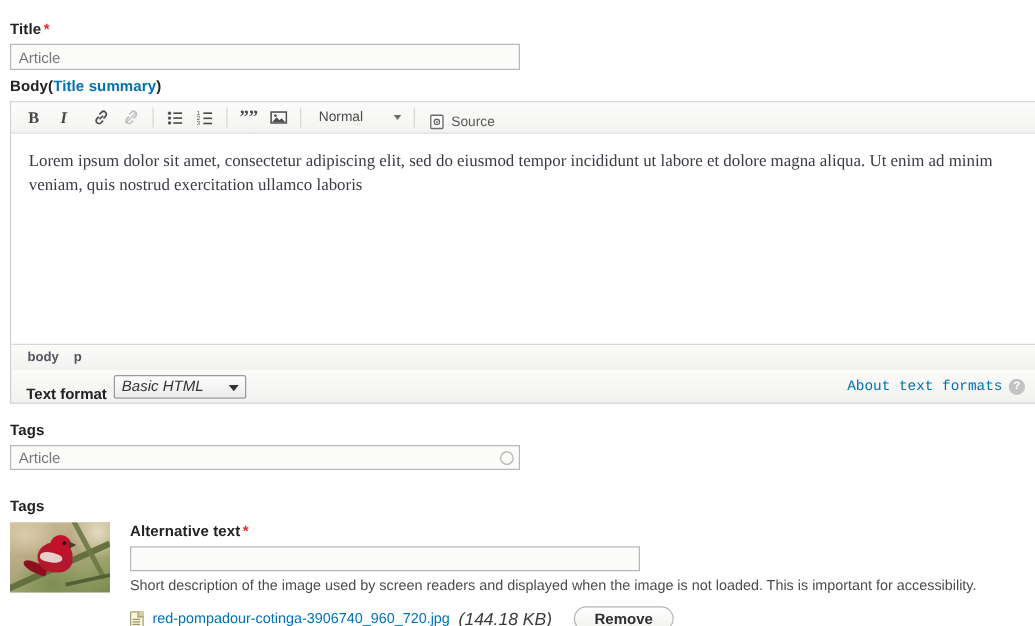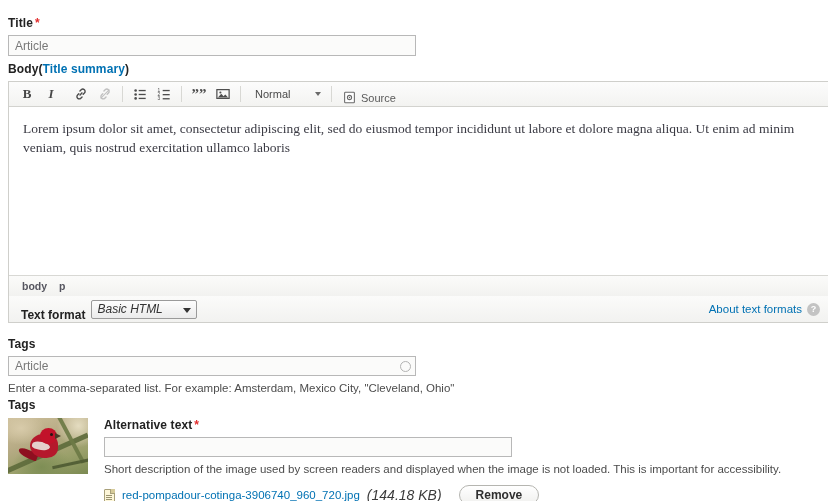--- a/index.html
+++ b/index.html
@@ -214,20 +214,21 @@
     border-top: 5px solid #333333;
     pointer-events: none;
   }
   .about-formats {
     position: absolute;
     right: 16px;
     display: flex;
     align-items: center;
     gap: 5px;
     font-size: 11.5px;
+    font-family: Liberation Mono, monospace;
   }
   .help-icon {
     width: 13px; height: 13px;
     border-radius: 50%;
     background: #c3c3c3;
     color: #ffffff;
     font-size: 9px;
     font-weight: bold;
     display: flex;
     align-items: center;
@@ -542,21 +543,20 @@
       <span class="help-icon">?</span>
     </span>
   </div>
 
   <div class="tags-block">
     <label class="field-label">Tags</label>
     <div class="tags-input-wrap">
       <input class="tags-input" type="text" value="Article" placeholder="Article" style="">
       <span class="tags-throbber"></span>
     </div>
-    <div class="desc">Enter a comma-separated list. For example: Amsterdam, Mexico City, "Cleveland, Ohio"</div>
   </div>
 
   <div class="image-block">
     <label class="field-label">Tags</label>
 
     <div class="image-row">
 
       <div class="thumb">
         <div class="thumb-bg"></div>
         <div class="branch branch-1"></div>

